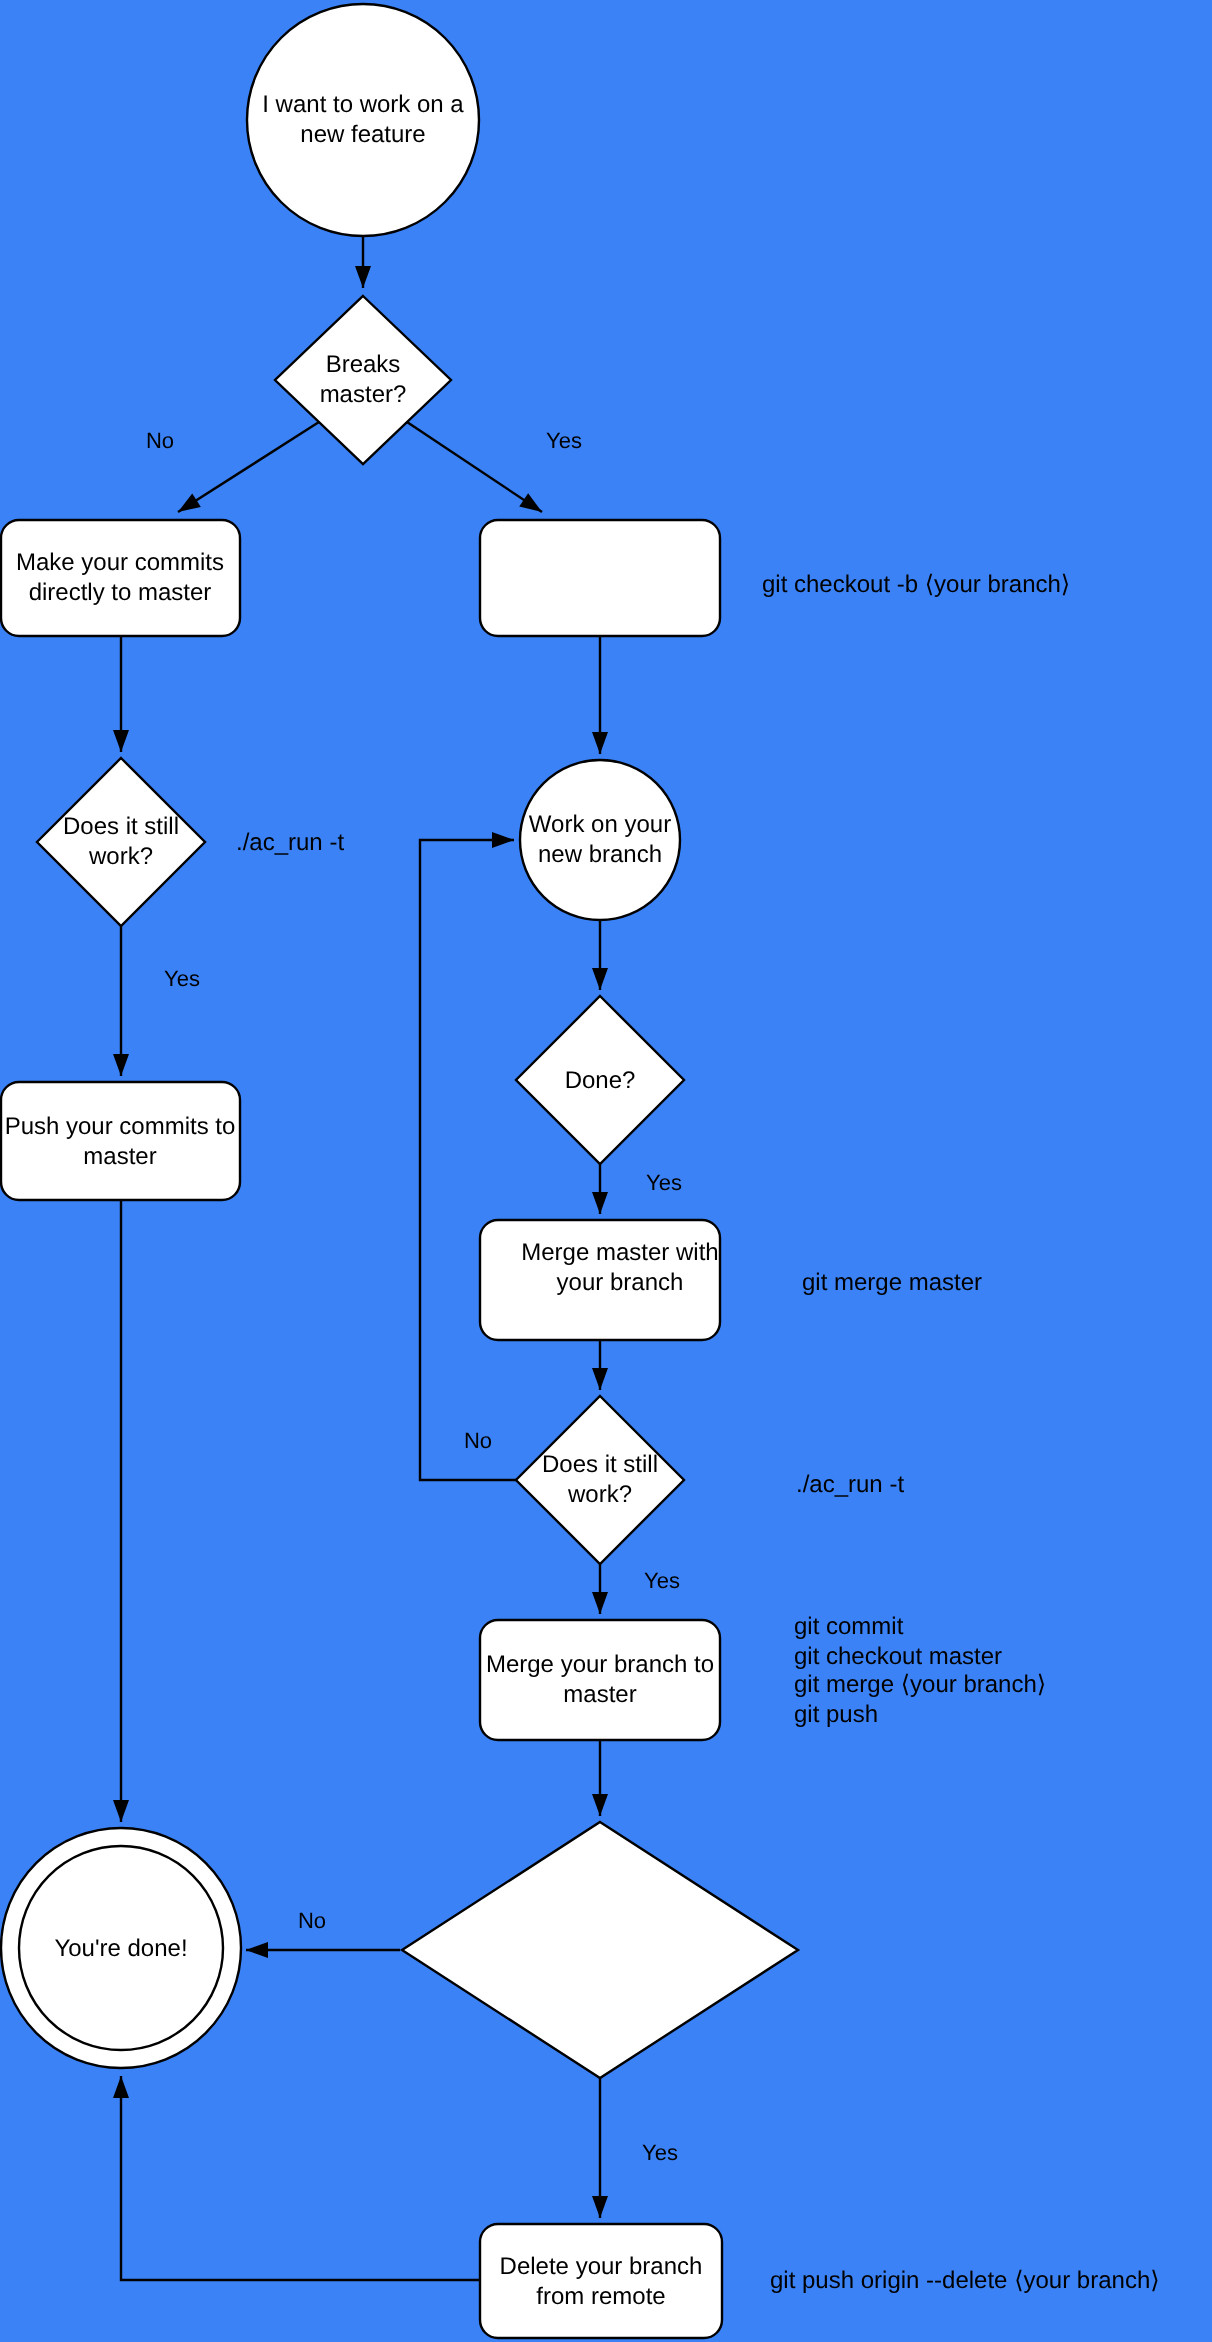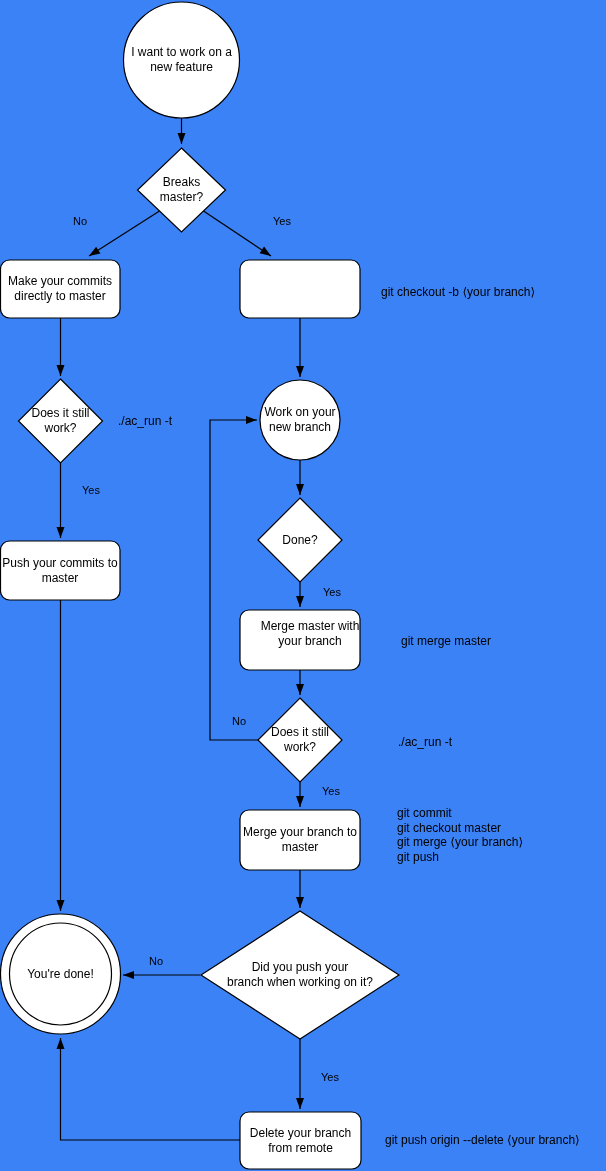--- a/index.html
+++ b/index.html
@@ -108,22 +108,20 @@
 master</div>
   <div class="node-label" style="left:252px; top:390px; width:96px; height:60px;">Work on your
 new branch</div>
   <div class="node-label" style="left:250px; top:520px; width:100px; height:40px;">Done?</div>
   <div class="node-label" style="left:240px; top:610px; width:120px; height:48px;margin-left:10px;">Merge master with
 your branch</div>
   <div class="node-label" style="left:250px; top:715px; width:100px; height:50px;">Does it still
 work?</div>
   <div class="node-label" style="left:240px; top:810px; width:120px; height:60px;">Merge your branch to
 master</div>
-  <div class="node-label" style="left:205px; top:945px; width:190px; height:60px;">Did you push your
-branch when working on it?</div>
   <div class="node-label" style="left:10px; top:954px; width:101px; height:40px;">You're done!</div>
   <div class="node-label" style="left:240px; top:1112px; width:121px; height:57px;">Delete your branch
 from remote</div>
 
   <div class="edge-label" style="left:80px; top:221px;">No</div>
   <div class="edge-label" style="left:282px; top:221px;">Yes</div>
   <div class="edge-label" style="left:91px; top:490px;">Yes</div>
   <div class="edge-label" style="left:332px; top:592px;">Yes</div>
   <div class="edge-label" style="left:239px; top:721px;">No</div>
   <div class="edge-label" style="left:331px; top:791px;">Yes</div>

